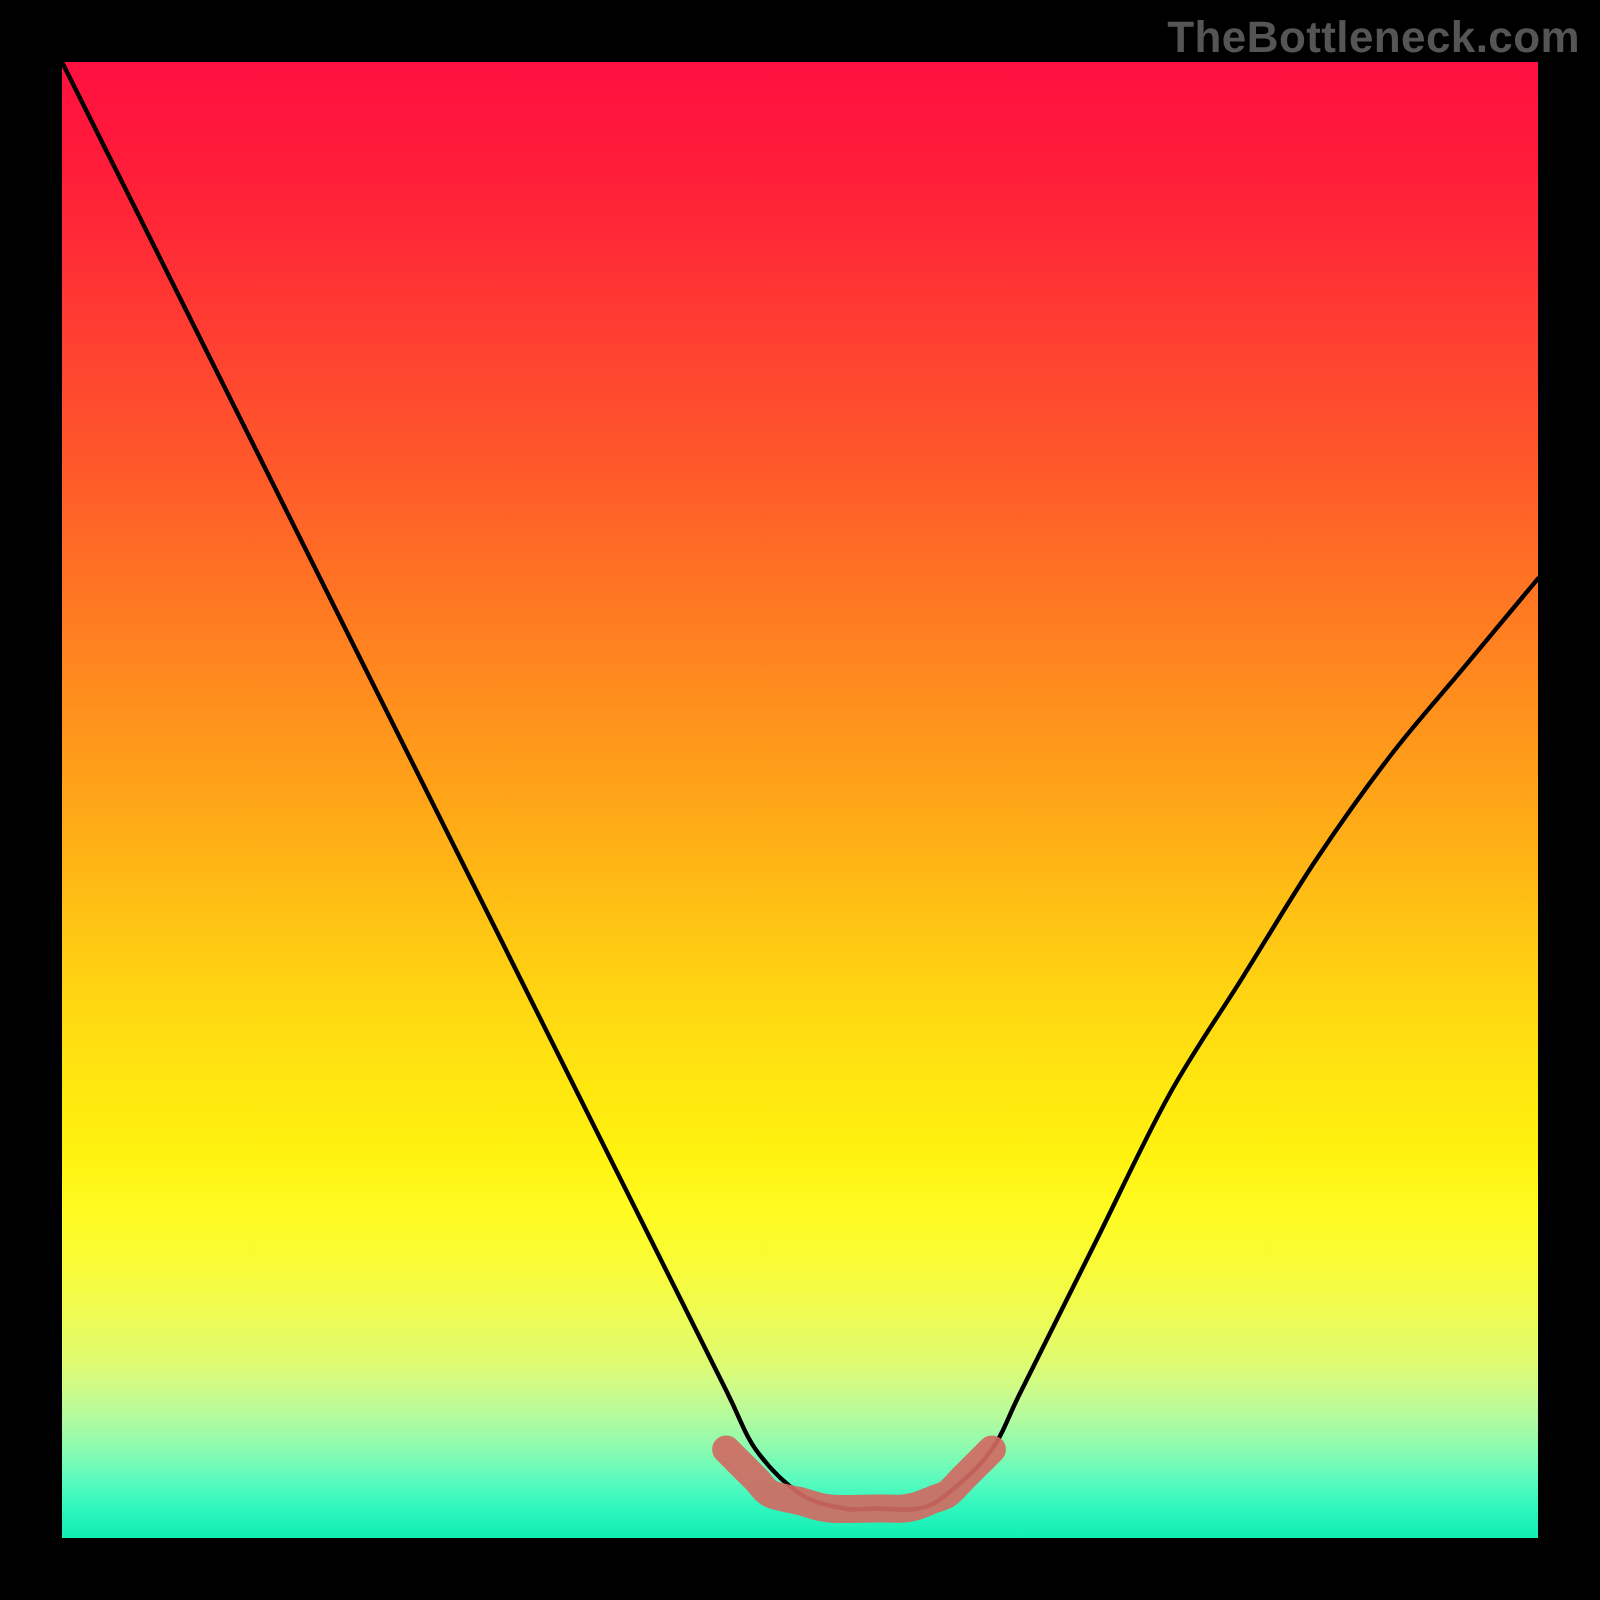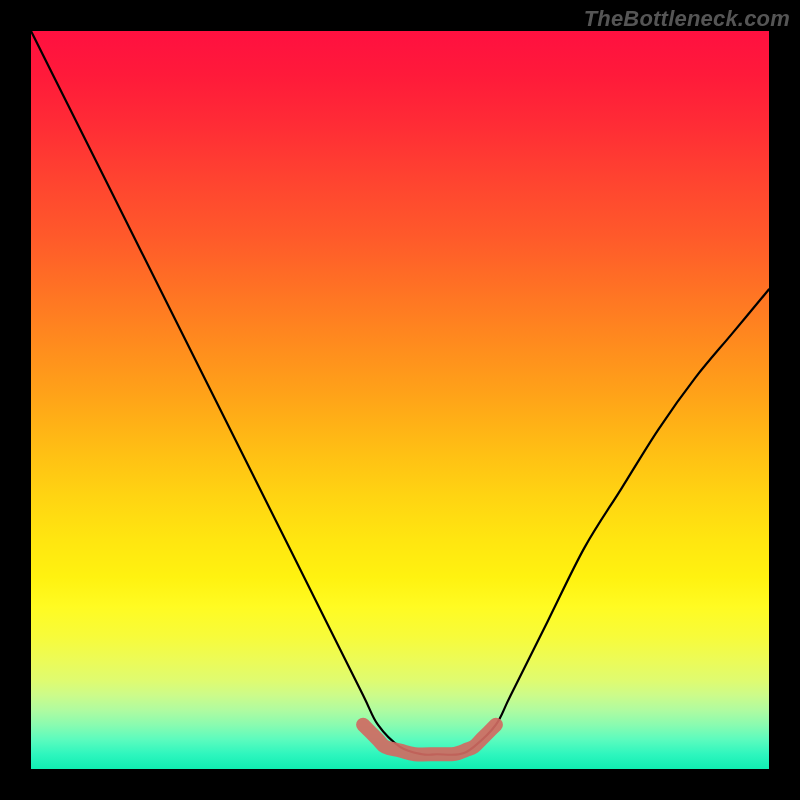--- a/index.html
+++ b/index.html
@@ -53,21 +53,20 @@
   }
   .watermark {
     position: absolute;
     top: 6px;
     right: 10px;
     color: #555;
     font-size: 22px;
     font-weight: 600;
     letter-spacing: 0.2px;
     user-select: none;
-    font-style: italic;
   }
   svg.curve-layer {
     position: absolute;
     left: 0;
     top: 0;
     width: 738px;
     height: 738px;
     overflow: visible;
   }
 </style>

